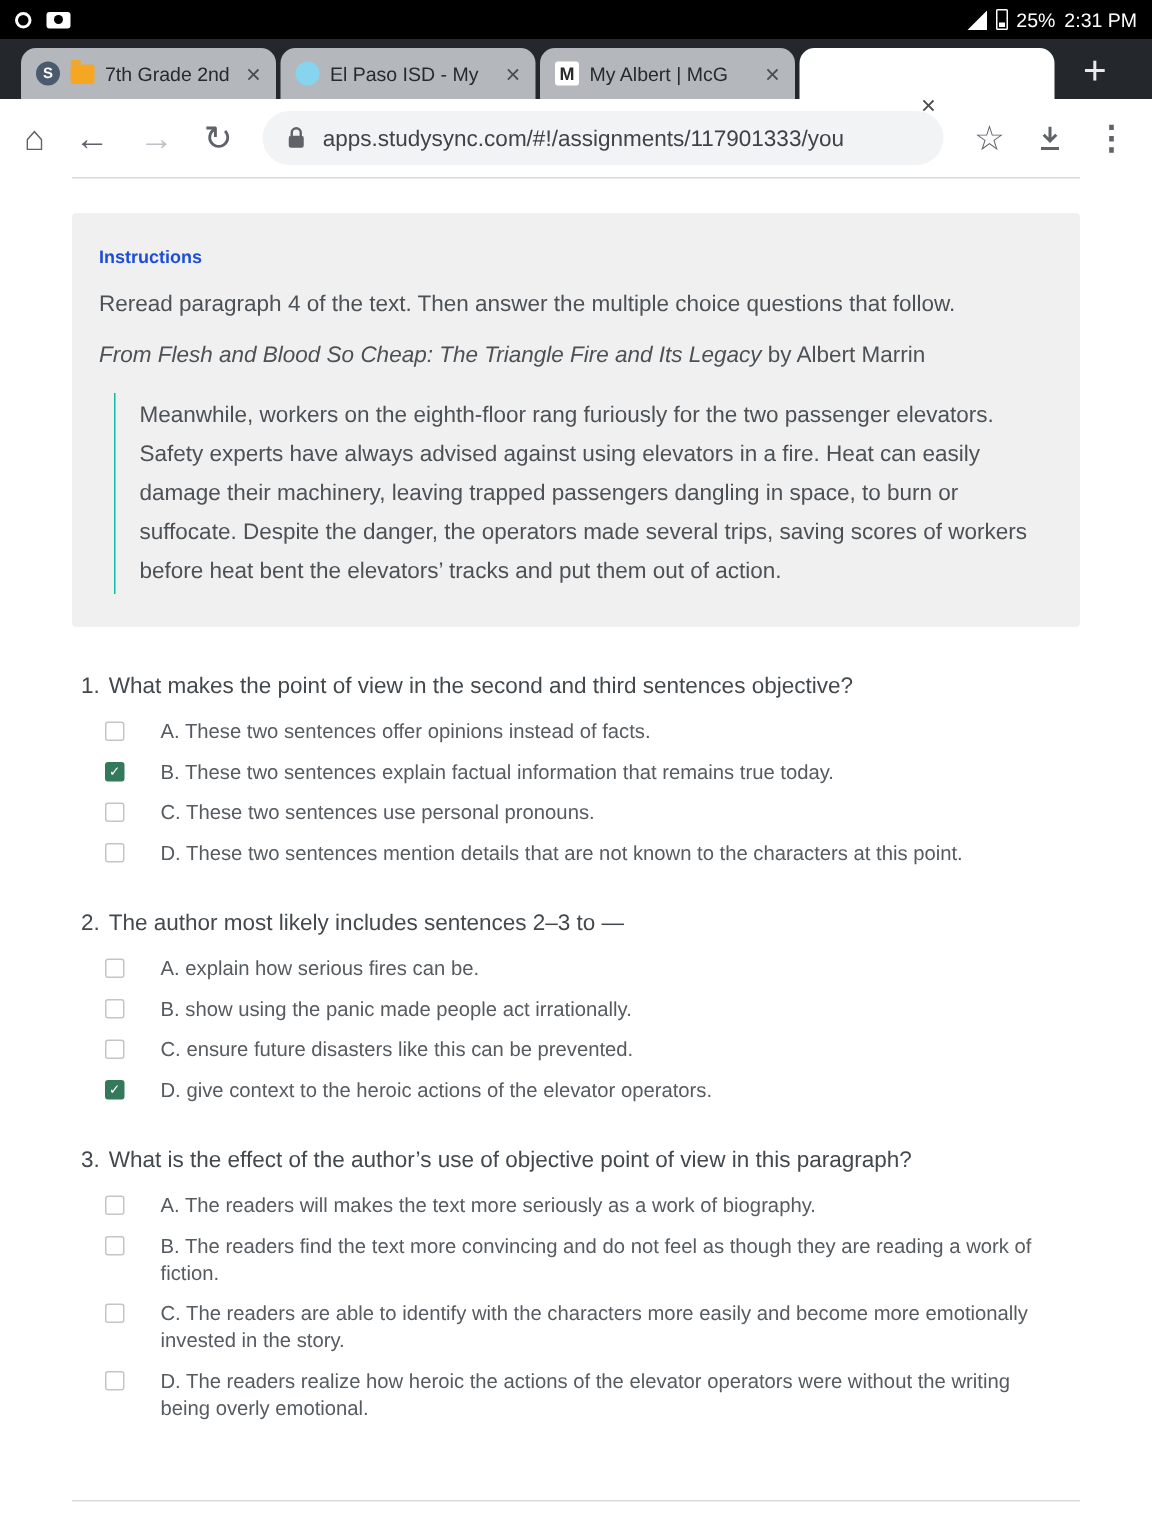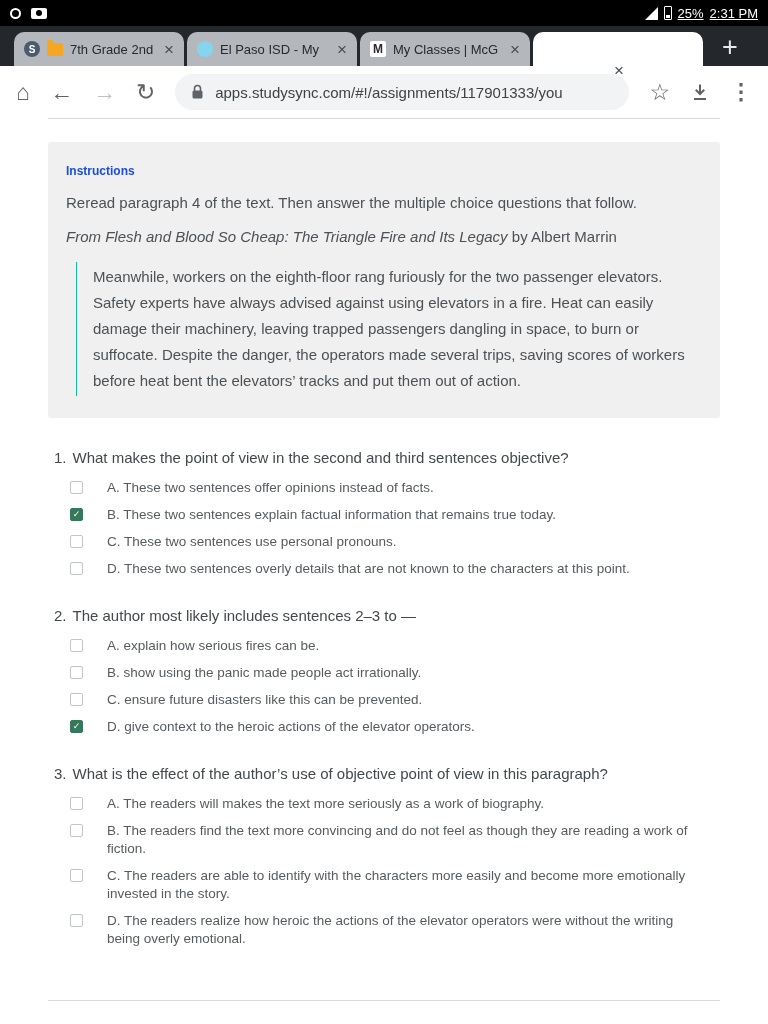--- a/index.html
+++ b/index.html
@@ -5,21 +5,21 @@
   * { box-sizing: border-box; }
   html,body { margin:0; padding:0; }
   body {
     width:768px; height:1024px; overflow:hidden;
     font-family:"Liberation Sans", sans-serif;
     background:#fff; color:#4c5156;
   }
   
   .status-bar {
     height:26px; background:#000; color:#fff;
-    display:flex; align-items:center; padding:0 10px; font-size:13px;text-decoration:underline;
+    display:flex; align-items:center; padding:0 10px; font-size:13px;
   }
   .sb-left { display:flex; align-items:center; gap:10px; }
   .sb-right { margin-left:auto; display:flex; align-items:center; gap:6px; }
   .rec-icon { width:11px; height:11px; border:2.5px solid #fff; border-radius:50%; }
   .cam-icon { width:16px; height:11px; background:#fff; border-radius:2px; position:relative; }
   .cam-icon::before { content:""; position:absolute; left:5px; top:2.5px; width:6px; height:6px; background:#000; border-radius:50%; }
   .signal-icon { width:0; height:0; border-left:13px solid transparent; border-bottom:13px solid #fff; }
   .battery-icon { width:8px; height:14px; border:1px solid #fff; border-radius:1px; position:relative; }
   .battery-icon::before { content:""; position:absolute; left:1px; right:1px; bottom:1px; height:3px; background:#fff; }
   
@@ -109,21 +109,21 @@
     <span class="tab-title">7th Grade 2nd 9</span>
     <span class="tab-close">×</span>
   </div>
   <div class="tab">
     <span class="fav fav-episd"></span>
     <span class="tab-title">El Paso ISD - My</span>
     <span class="tab-close">×</span>
   </div>
   <div class="tab">
     <span class="fav fav-mcgraw">M</span>
-    <span class="tab-title">My Classes | McG</span>
+    <span class="tab-title">My Albert | McG</span>
     <span class="tab-close">×</span>
   </div>
   <div class="tab active">
     <span class="fav fav-studysync">
       <span class="ss-dot1"></span>
         <span class="ss-dot2"></span>
         <span class="ss-dot3"></span>
         <span class="ss-dot4"></span>
     </span>
     <span class="tab-title">StudySync - You</span>
@@ -177,21 +177,21 @@
         <div class="option">
           <span class="checkbox checked"></span>
           <span>B. These two sentences explain factual information that remains true today.</span>
         </div>
         <div class="option">
           <span class="checkbox"></span>
           <span>C. These two sentences use personal pronouns.</span>
         </div>
         <div class="option">
           <span class="checkbox"></span>
-          <span>D. These two sentences overly details that are not known to the characters at this point.</span>
+          <span>D. These two sentences mention details that are not known to the characters at this point.</span>
         </div>
       </div>
     </div>
 
     <div class="question">
       <div class="q-head">
         <span>2.</span>
         <span>The author most likely includes sentences 2–3 to —</span>
       </div>
       <div class="options">

